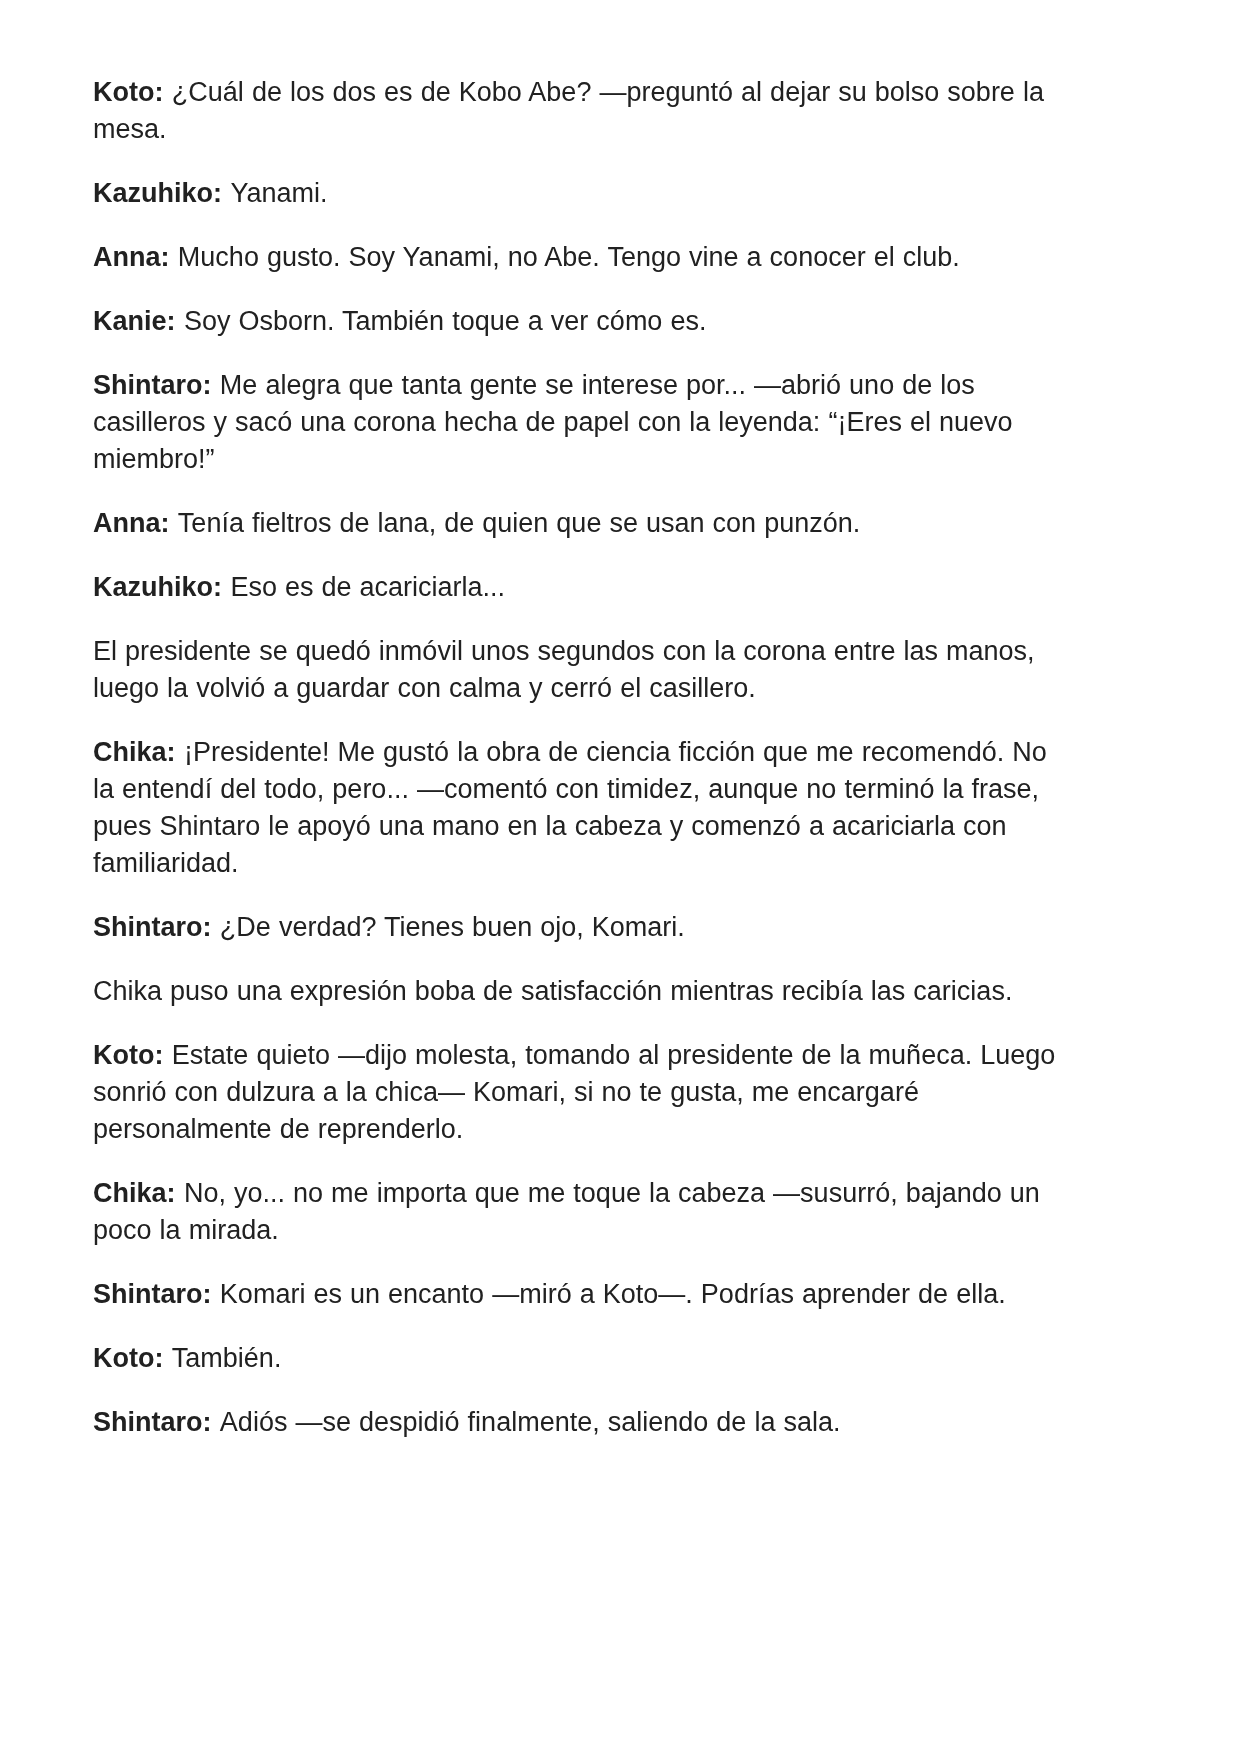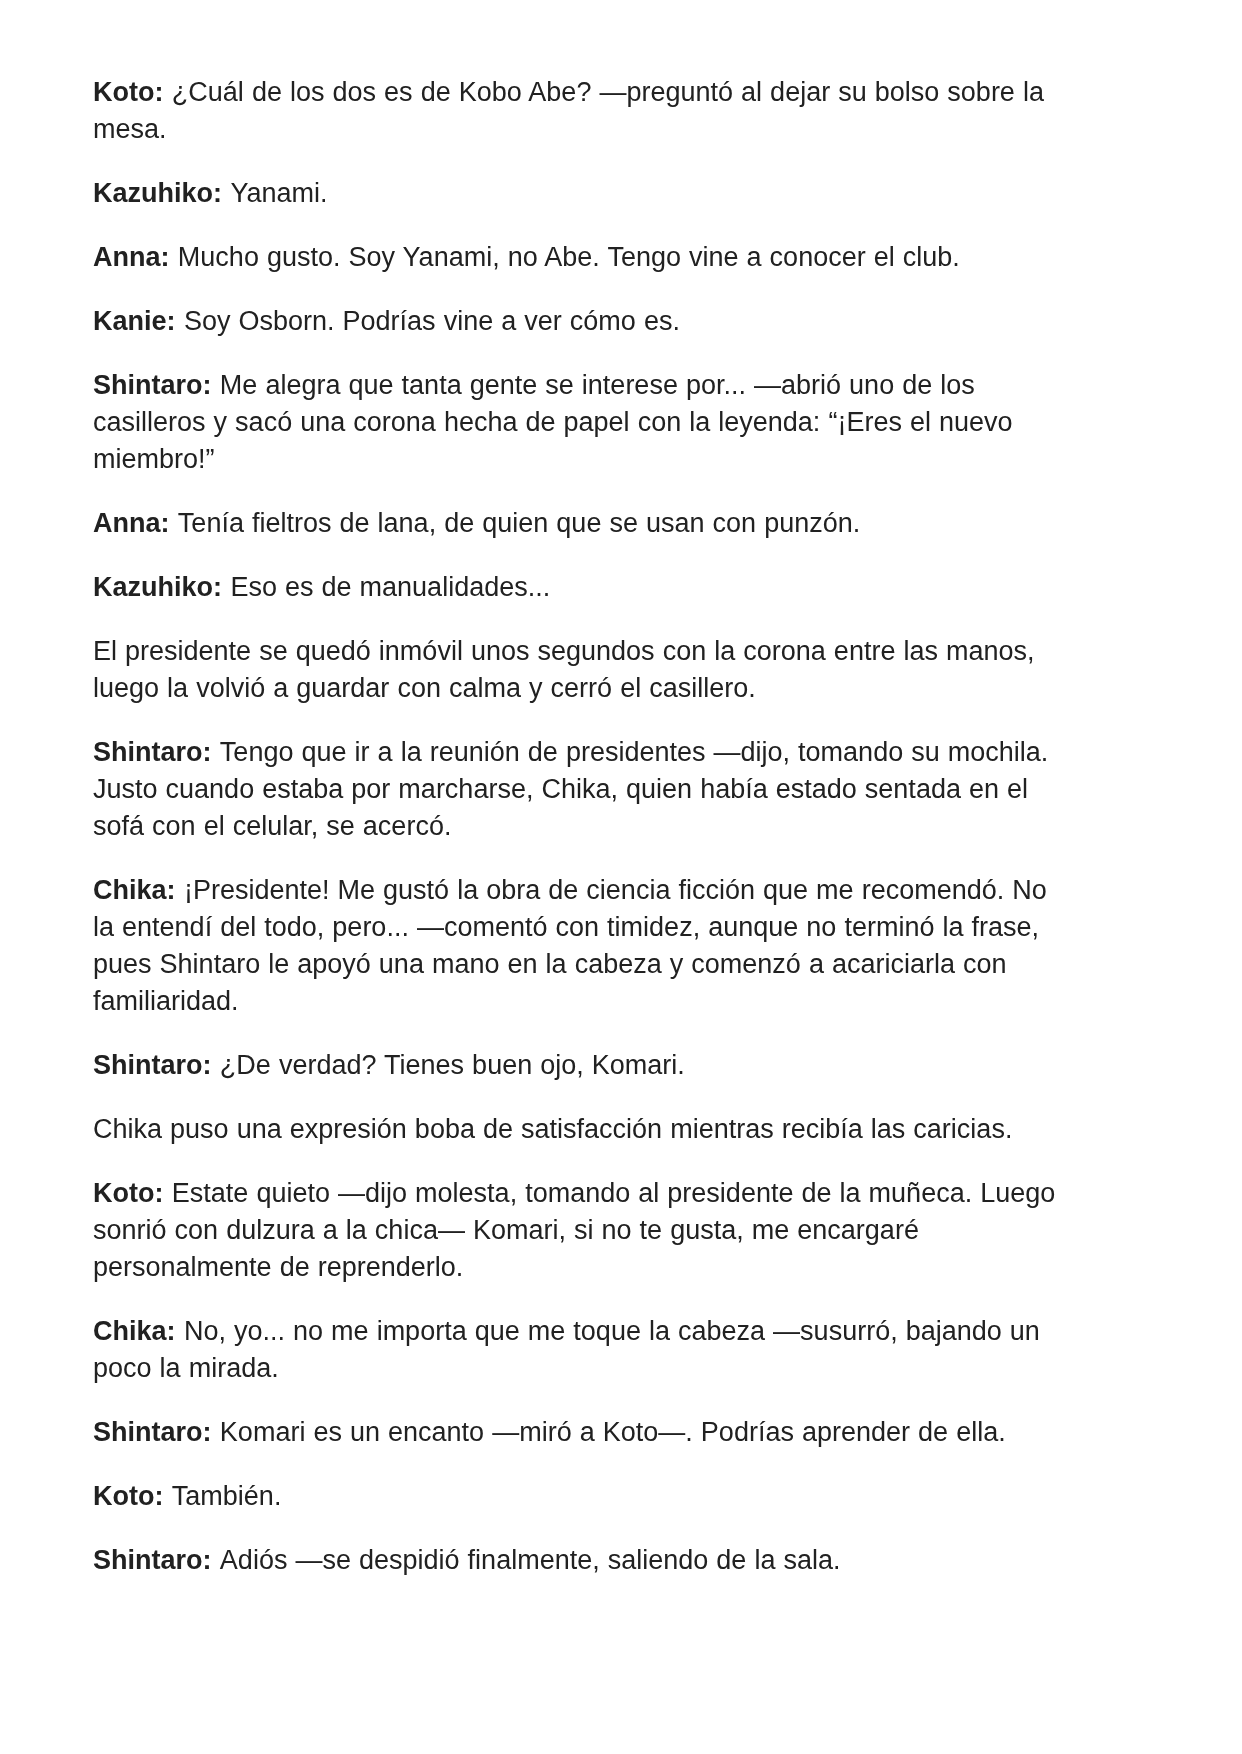--- a/index.html
+++ b/index.html
@@ -40,31 +40,30 @@
 <body>
 
 <div class="page">
 
   <p class="para"><span class="speaker">Koto:</span><span class="utterance">¿Cuál de los dos es de Kobo Abe? —preguntó al dejar su bolso sobre la mesa.</span></p>
 
   <p class="para"><span class="speaker">Kazuhiko:</span><span class="utterance">Yanami.</span></p>
 
   <p class="para"><span class="speaker">Anna:</span><span class="utterance">Mucho gusto. Soy Yanami, no Abe. Tengo vine a conocer el club.</span></p>
 
-  <p class="para"><span class="speaker">Kanie:</span><span class="utterance">Soy Osborn. Podrías vine a ver cómo es.</span></p>
+  <p class="para"><span class="speaker">Kanie:</span><span class="utterance">Soy Osborn. También toque a ver cómo es.</span></p>
 
   <p class="para"><span class="speaker">Shintaro:</span><span class="utterance">Me alegra que tanta gente se interese por... —abrió uno de los casilleros y sacó una corona hecha de papel con la leyenda: “¡Eres el nuevo miembro!”</span></p>
 
   <p class="para"><span class="speaker">Anna:</span><span class="utterance">Tenía fieltros de lana, de quien que se usan con punzón.</span></p>
 
-  <p class="para"><span class="speaker">Kazuhiko:</span><span class="utterance">Eso es de manualidades...</span></p>
+  <p class="para"><span class="speaker">Kazuhiko:</span><span class="utterance">Eso es de acariciarla...</span></p>
 
   <p class="para"><span class="speaker"></span><span class="utterance">El presidente se quedó inmóvil unos segundos con la corona entre las manos, luego la volvió a guardar con calma y cerró el casillero.</span></p>
 
-  <p class="para"><span class="speaker">Shintaro:</span><span class="utterance">Tengo que ir a la reunión de presidentes —dijo, tomando su mochila. Justo cuando estaba por marcharse, Chika, quien había estado sentada en el sofá con el celular, se acercó.</span></p>
 
   <p class="para"><span class="speaker">Chika:</span><span class="utterance">¡Presidente! Me gustó la obra de ciencia ficción que me recomendó. No la entendí del todo, pero... —comentó con timidez, aunque no terminó la frase, pues Shintaro le apoyó una mano en la cabeza y comenzó a acariciarla con familiaridad.</span></p>
 
   <p class="para"><span class="speaker">Shintaro:</span><span class="utterance">¿De verdad? Tienes buen ojo, Komari.</span></p>
 
   <p class="para"><span class="speaker"></span><span class="utterance">Chika puso una expresión boba de satisfacción mientras recibía las caricias.</span></p>
 
   <p class="para"><span class="speaker">Koto:</span><span class="utterance">Estate quieto —dijo molesta, tomando al presidente de la muñeca. Luego sonrió con dulzura a la chica— Komari, si no te gusta, me encargaré personalmente de reprenderlo.</span></p>
 
   <p class="para"><span class="speaker">Chika:</span><span class="utterance">No, yo... no me importa que me toque la cabeza —susurró, bajando un poco la mirada.</span></p>

